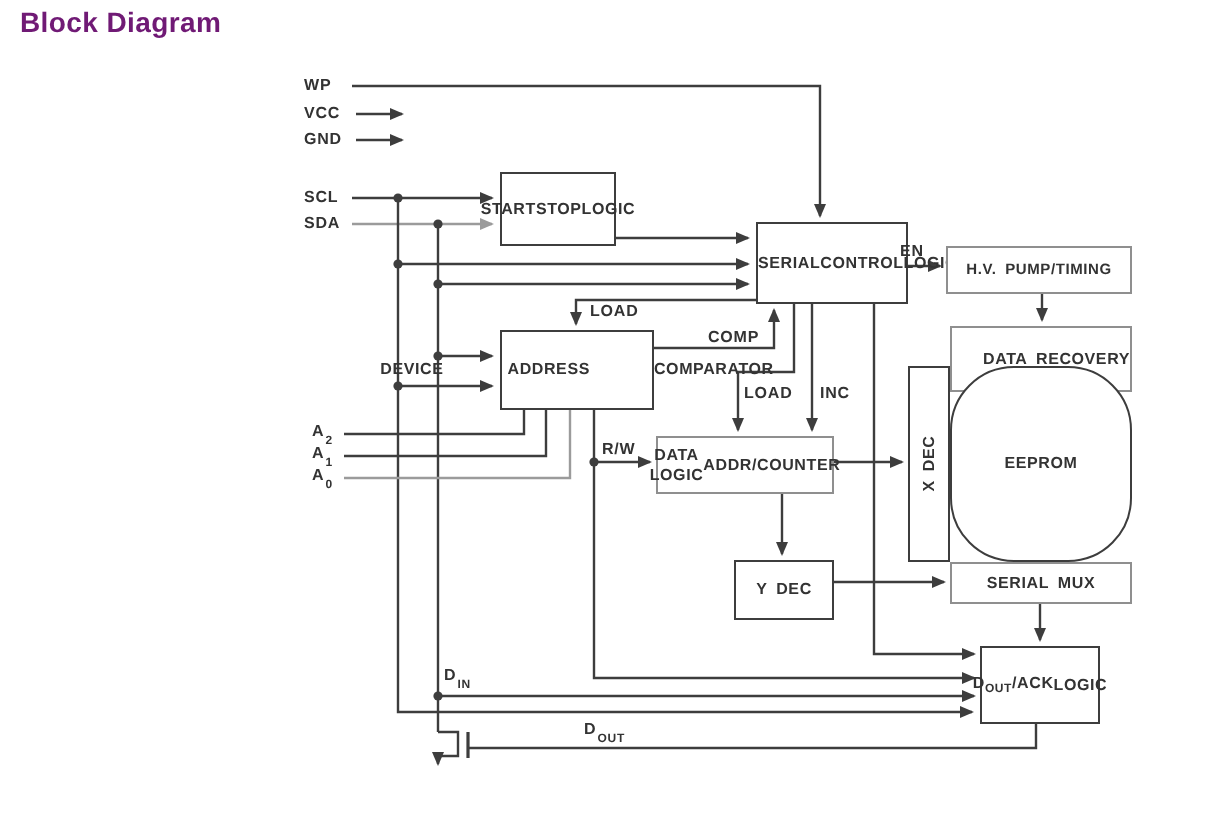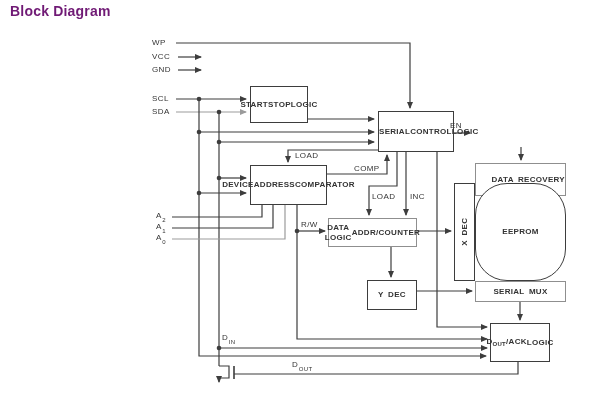--- a/index.html
+++ b/index.html
@@ -4,21 +4,21 @@
 <style>
   html,body{margin:0;padding:0;background:#fff;}
   #canvas{position:relative;width:603px;height:411px;background:#fff;overflow:hidden;
           font-family:"Liberation Sans","DejaVu Sans",sans-serif;}
   #wires{position:absolute;left:0;top:0;}
   .title{position:absolute;left:10px;top:3px;font-size:14px;font-weight:700;color:#701a75;letter-spacing:.2px;}
   .box{position:absolute;border:1.3px solid #3d3d3d;background:#fff;display:flex;flex-direction:row;
        align-items:center;justify-content:center;text-align:center;color:#333;font-size:8px;font-weight:700;
        letter-spacing:.3px;word-spacing:2px;line-height:9.5px;box-sizing:border-box;}
   .gb{border-color:#8f8f8f;}
-  .lbl{position:absolute;font-size:8px;font-weight:400;color:#333;letter-spacing:.4px;white-space:nowrap;}
+  .lbl{position:absolute;font-size:8px;font-weight:700;color:#333;letter-spacing:.4px;white-space:nowrap;}
   .lbl sub{font-size:6px;position:relative;top:1px;left:.5px;}
   .rot{transform:rotate(-90deg);white-space:nowrap;}
   .sub2{font-size:6px;position:relative;top:2px;}
 </style>
 </head>
 <body>
 
 <div id="canvas">
 
   <div class="title">Block Diagram</div>
@@ -96,22 +96,25 @@
     <span>STOP</span>
     <span>LOGIC</span>
   </div>
 
   <div class="box" style="left:378px;top:111px;width:76px;height:41px;justify-content:space-between;">
     <span>SERIAL</span>
     <span>CONTROL</span>
     <span>LOGIC</span>
   </div>
 
+  <div class="box gb" style="left:473px;top:123px;width:93px;height:24px;font-size:7.5px;">
+    <span>H.V. PUMP/TIMING</span>
+  </div>
 
-  <div class="box" style="left:250px;top:165px;width:77px;height:40px;">
+  <div class="box" style="left:250px;top:165px;width:77px;height:40px;gap:32px;">
     <span>DEVICE</span>
     <span>ADDRESS</span>
     <span>COMPARATOR</span>
   </div>
 
   <div class="box gb" style="left:328px;top:218px;width:89px;height:29px;">
     <span>DATA LOGIC</span>
     <span>ADDR/COUNTER</span>
   </div>
 

